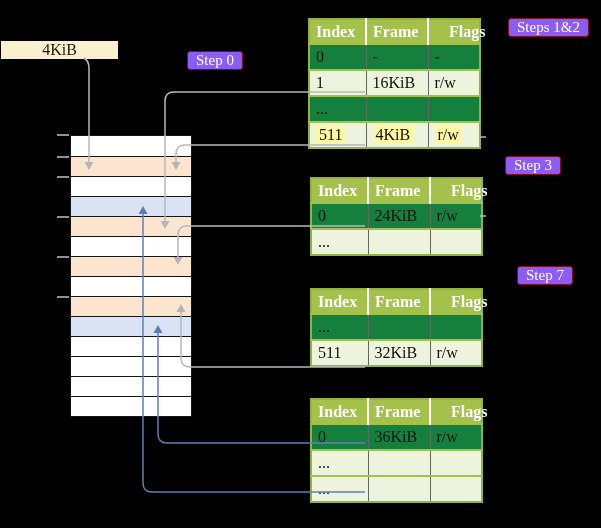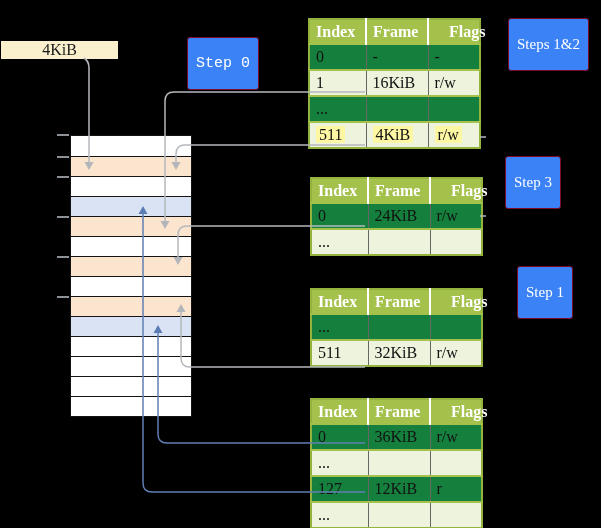--- a/index.html
+++ b/index.html
@@ -4,23 +4,23 @@
 <style>
   html,body{margin:0;padding:0;background:#000;}
   body{position:relative;width:601px;height:528px;overflow:hidden;
        font-family:"Liberation Serif","DejaVu Serif",serif;}
 
   
   .frame-label{position:absolute;left:1px;top:41px;width:117px;height:18px;
     background:#fbf0cd;color:#1a1a1a;text-align:center;line-height:18px;font-size:16px;}
 
   
-  .badge{position:absolute;background:#3b82f6;color:#fff;font-size:15px;line-height:15px;
-    padding:18px 8px;border-radius:3px;border:1px solid #7d0a26;white-space:nowrap;}
-  #badge-step0{left:187px;top:37px;font-family:Liberation Mono, monospace;}
+  .badge{position:absolute;background:#8b5cf6;color:#fff;font-size:15px;line-height:15px;
+    padding:1px 8px;border-radius:3px;border:1px solid #7d0a26;white-space:nowrap;}
+  #badge-step0{left:187px;top:51px;}
   #badge-steps12{left:508px;top:18px;}
   #badge-step3{left:505px;top:156px;}
   #badge-step4{left:517px;top:266px;}
 
   
   .memcol{position:absolute;left:70px;top:135px;width:120px;border:1px solid #141414;}
   .mrow{height:20px;border-top:1.5px solid #141414;box-sizing:border-box;}
   .mrow:first-child{border-top:none;}
   .mrow.empty{background:#ffffff;}
   .mrow.page-table{background:#fce5cf;}
@@ -49,21 +49,21 @@
   #overlay{position:absolute;left:0;top:0;z-index:10;pointer-events:none;}
 </style>
 </head>
 <body>
 
 <div class="frame-label">4KiB</div>
 
 <div class="badge" id="badge-step0">Step 0</div>
 <div class="badge" id="badge-steps12">Steps 1&amp;2</div>
 <div class="badge" id="badge-step3">Step 3</div>
-<div class="badge" id="badge-step4">Step 1</div>
+<div class="badge" id="badge-step4">Step 7</div>
 
 <div class="memcol">
     <div class="mrow empty"></div>
     <div class="mrow page-table"></div>
     <div class="mrow empty"></div>
     <div class="mrow mapped-page"></div>
     <div class="mrow page-table"></div>
     <div class="mrow empty"></div>
     <div class="mrow page-table"></div>
     <div class="mrow empty"></div>
@@ -189,25 +189,20 @@
   <tbody>
     <tr>
       <td>0</td>
       <td>36KiB</td>
       <td>r/w</td>
     </tr>
     <tr class="shade">
       <td>...</td>
       <td></td>
       <td></td>
-    </tr>
-    <tr>
-      <td>127</td>
-      <td>12KiB</td>
-      <td>r</td>
     </tr>
     <tr class="shade">
       <td>...</td>
       <td></td>
       <td></td>
     </tr>
   </tbody>
 </table>
 
 <svg id="overlay" width="601" height="528" viewBox="0 0 601 528">

